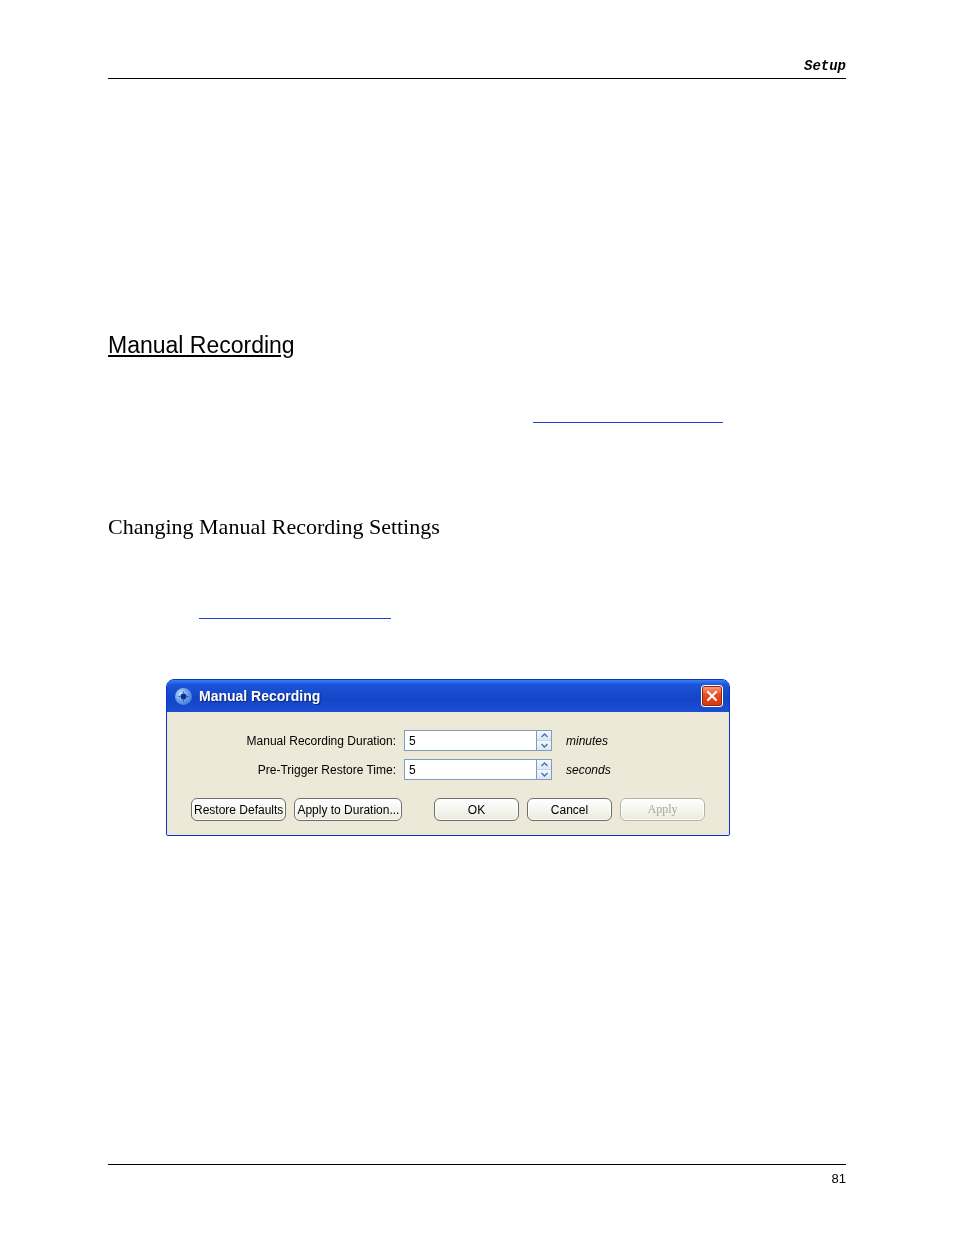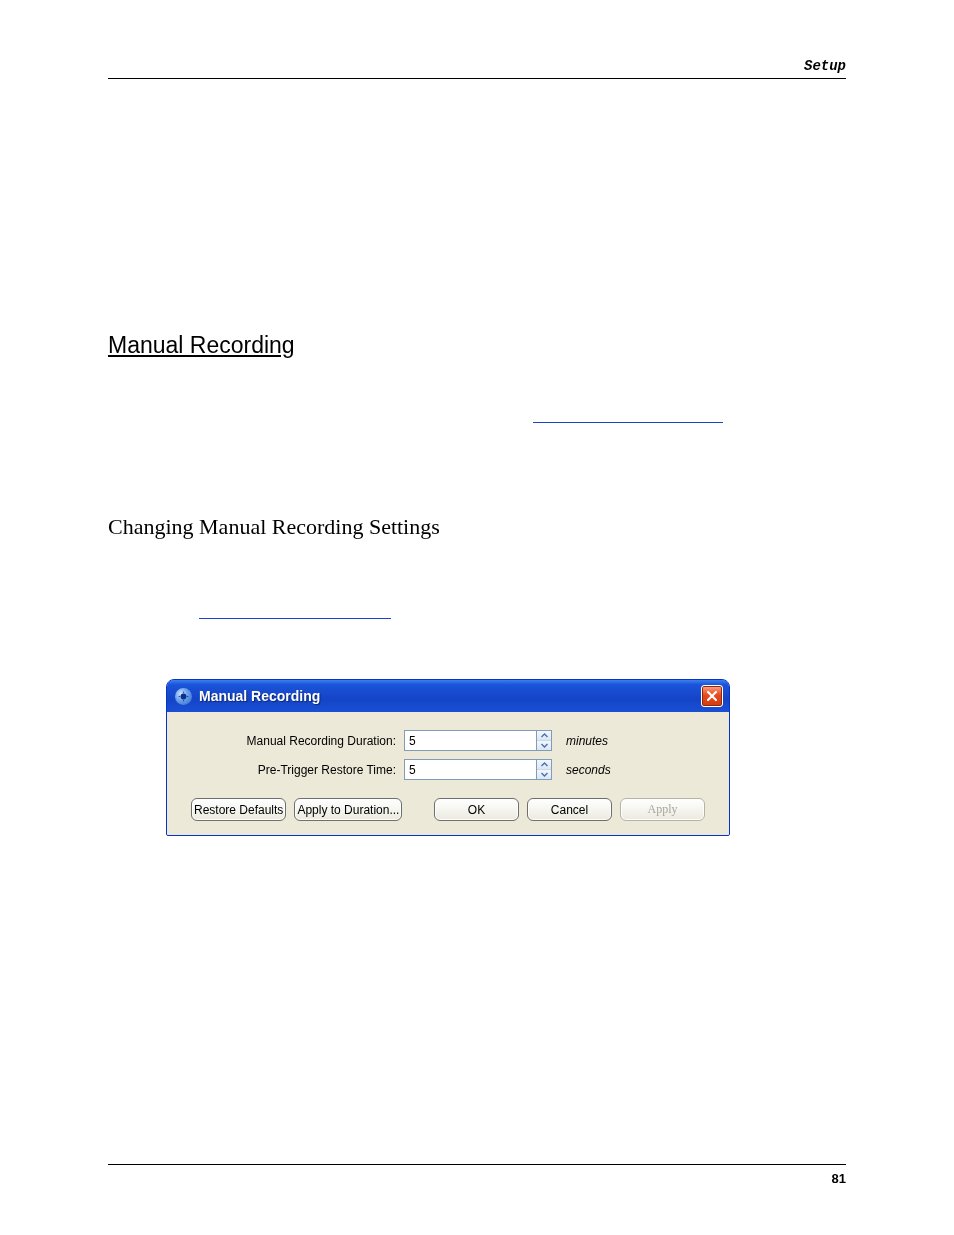--- a/index.html
+++ b/index.html
@@ -31,21 +31,21 @@
   }
   .footer-rule {
     position: absolute;
     left: 108px; right: 108px;
     bottom: 70px;
     border-top: 1.5px solid #000;
   }
   .footer-right {
     position: absolute;
     right: 108px; bottom: 49px;
-    font-weight: 700;
+    font-weight: 400;
     font-size: 13px;
   }
 
   .sec-title {
     position: absolute;
     left: 108px;
     top: 332px;
     font-family: Arial, "Segoe UI", sans-serif;
     font-size: 23px;
     text-decoration: underline;

